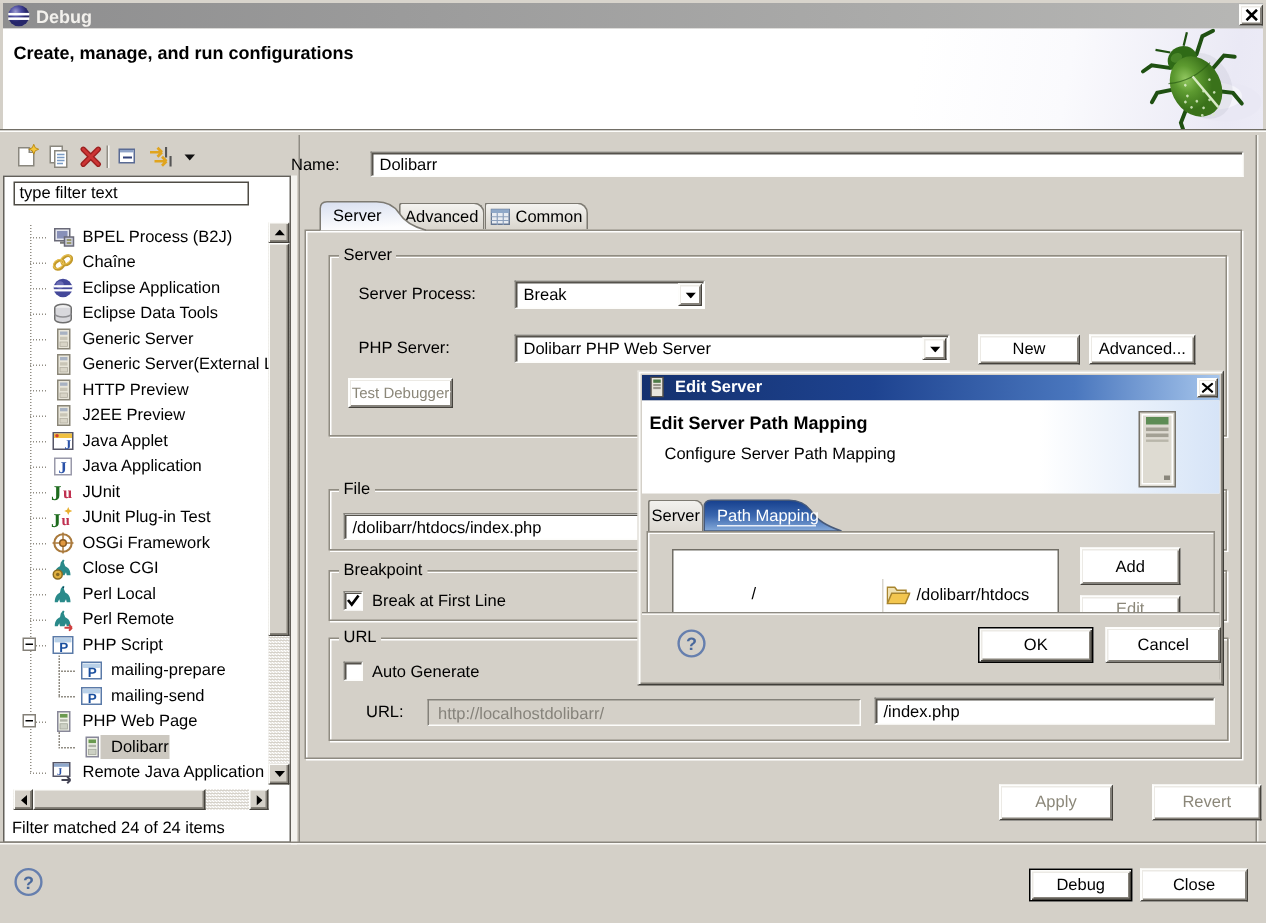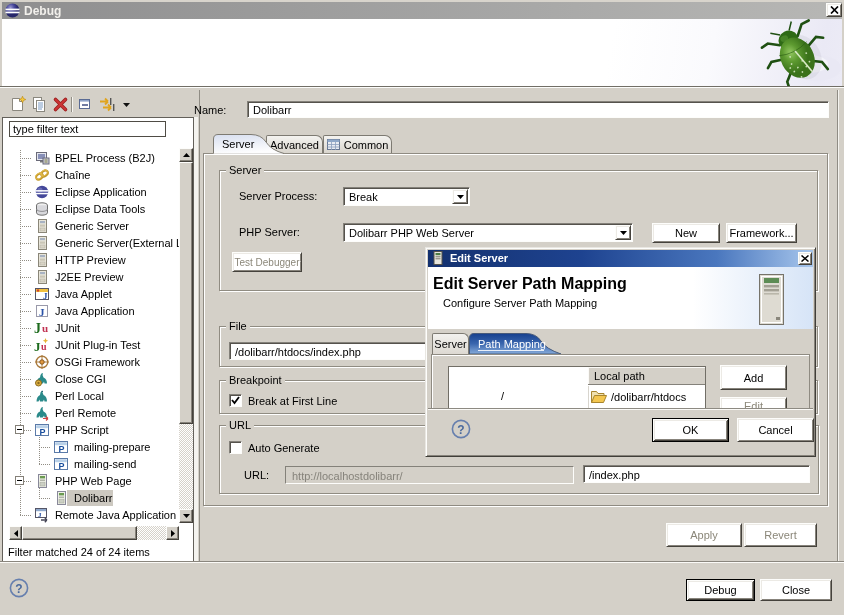--- a/index.html
+++ b/index.html
@@ -39,20 +39,21 @@
   </svg>
   <span style="position:absolute;left:22px;top:2px;font-weight:bold;font-size:12px;color:#f2f0ec">Debug</span>
 </div>
 <div class="btn" style="left:826px;top:3px;width:16px;height:14px">
   <svg width="9" height="8" viewBox="0 0 9 8">
       <path d="M1 0.5l7 7M8 0.5l-7 7" stroke="#000" stroke-width="1.7"></path>
     </svg>
 </div>
 
 <div class="a" style="left:2px;top:19px;width:840px;height:67px;background:linear-gradient(100deg,#ffffff 72%,#fafafd 84%,#eae9f5 97%,#ecebf6 100%)">
+  <span style="position:absolute;left:7px;top:9px;font-weight:bold;font-size:12px">Create, manage, and run configurations</span>
   <svg class="a" style="left:748px;top:0px" width="92" height="67" viewBox="0 0 92 67">
     <defs>
         <radialGradient id="bgrad" cx="38%" cy="32%">
           <stop offset="0" stop-color="#93c861"></stop>
           <stop offset="0.45" stop-color="#5d9a30"></stop>
           <stop offset="1" stop-color="#3a721a"></stop>
         </radialGradient>
       </defs>
     <ellipse cx="66" cy="49" rx="25" ry="13" fill="#e9e8f4"></ellipse>
     <ellipse cx="60" cy="45" rx="18" ry="9" fill="#f4f4fa"></ellipse>
@@ -366,21 +367,21 @@
   </div>
 <span class="lbl" style="left:239px;top:226px">PHP Server:</span>
 <div class="sunk" style="left:343px;top:223px;width:290px;height:19px"></div>
 <span class="lbl" style="left:349px;top:227px">Dolibarr PHP Web Server</span>
 <div class="btn" style="left:615px;top:225px;width:16px;height:15px">
     <svg width="7" height="4" viewBox="0 0 7 4">
       <path d="M0 0h7L3.5 4z" fill="#000"></path>
     </svg>
   </div>
 <div class="btn" style="left:652px;top:223px;width:68px;height:20px">New</div>
-<div class="btn" style="left:726px;top:223px;width:71px;height:20px">Framework...</div>
+<div class="btn" style="left:726px;top:223px;width:71px;height:20px">Advanced...</div>
 <div class="btn dis" style="left:232px;top:252px;width:70px;height:20px;white-space:nowrap;font-size:10px">Test Debugger</div>
 
 <div class="grp" style="left:219px;top:326px;width:599px;height:41px">
     <span class="leg">File</span>
   </div>
 <div class="sunk" style="left:229px;top:342px;width:579px;height:18px"></div>
 <span class="lbl" style="left:235px;top:346px">/dolibarr/htdocs/index.php</span>
 
 <div class="grp" style="left:219px;top:380px;width:599px;height:34px">
     <span class="leg">Breakpoint</span>
@@ -396,21 +397,21 @@
   </div>
 <div class="cb" style="left:229px;top:441px"></div>
 <span class="lbl" style="left:248px;top:442px">Auto Generate</span>
 <span class="lbl" style="left:244px;top:469px">URL:</span>
 <div class="a" style="left:285px;top:466px;width:289px;height:18px;background:#d4d0c8;border:1px solid;border-color:#84817a #fdfdfb #fdfdfb #84817a"></div>
 <span class="lbl" style="left:292px;top:470px;color:#86837b">http://localhostdolibarr/</span>
 <div class="sunk" style="left:583px;top:465px;width:227px;height:18px"></div>
 <span class="lbl" style="left:589px;top:469px">/index.php</span>
 
 <div class="btn dis" style="left:666px;top:523px;width:76px;height:24px">Apply</div>
-<div class="btn dis" style="left:744px;top:523px;width:73px;height:24px">Revert</div>
+<div class="btn dis" style="left:768px;top:523px;width:73px;height:24px">Revert</div>
 
 <div class="a" style="left:0;top:561px;width:844px;height:1px;background:#8a867e"></div>
 <div class="a" style="left:0;top:562px;width:844px;height:1px;background:#fbfaf7"></div>
 
 <svg class="a" style="left:9px;top:578px" width="20" height="20" viewBox="0 0 20 20">
     <circle cx="10" cy="10" r="8.6" fill="none" stroke="#667fae" stroke-width="1.6"></circle>
     <text x="10" y="14.5" text-anchor="middle" font-size="12" font-weight="bold" fill="#4a699c" font-family="Liberation Sans">?</text>
   </svg>
 <div class="btn def" style="left:686px;top:579px;width:69px;height:22px">Debug</div>
 <div class="btn" style="left:760px;top:579px;width:72px;height:22px">Close</div>
@@ -425,21 +426,21 @@
       </svg>
     <span style="position:absolute;left:22px;top:2px;font-weight:bold;font-size:11px;color:#fff">Edit Server</span>
     <div class="btn" style="left:370px;top:2px;width:14px;height:13px">
         <svg width="8" height="7" viewBox="0 0 8 7">
           <path d="M0.5 0.5l7 6M7.5 0.5l-7 6" stroke="#000" stroke-width="1.5"></path>
         </svg>
       </div>
   </div>
   <div class="a" style="left:2px;top:19px;width:385px;height:62px;background:#fff">
     <div class="a" style="right:0;top:0;width:120px;height:62px;background:linear-gradient(90deg,rgba(214,228,247,0),#d6e4f7)"></div>
-    <span style="position:absolute;left:5px;top:8px;font-weight:bold;font-size:16px">Edit Server Path Mapping</span>
+    <span style="position:absolute;left:5px;top:8px;font-weight:bold;font-size:12px">Edit Server Path Mapping</span>
     <span style="position:absolute;left:15px;top:30px;font-size:11px">Configure Server Path Mapping</span>
     <svg class="a" style="left:329px;top:6px" width="30" height="54" viewBox="0 0 30 54">
       <rect x="2.5" y="1.5" width="24" height="50" fill="#dedbd2" stroke="#76736a"></rect>
       <rect x="4.5" y="3.5" width="20" height="46" fill="none" stroke="#fff" stroke-width="1"></rect>
       <rect x="7" y="5" width="15" height="5" fill="#5d8c55"></rect>
       <rect x="7" y="12" width="15" height="2.4" fill="#a3a094"></rect>
       <rect x="7" y="16" width="15" height="2.4" fill="#a3a094"></rect>
       <rect x="7" y="20" width="15" height="1.6" fill="#b9b6aa"></rect>
       <rect x="19" y="44" width="4" height="3" fill="#8a877c"></rect>
     </svg>
@@ -455,23 +456,20 @@
         </linearGradient>
       </defs>
     <path d="M3.5 22 V6 Q3.5 1.5 8 1.5 L60 1.5 Q70 1.5 75 9 Q80 17 95 22 Z" fill="url(#bt)" stroke="#475a7a"></path>
   </svg>
   <span class="lbl" style="left:52px;top:90px;color:#fff">Path Mapping</span>
   <div class="a" style="left:52px;top:102px;width:66px;height:1px;background:#e8eef8"></div>
 
   <div class="a" style="left:5px;top:106px;width:379px;height:55px;border:1px solid #8f8b82;box-shadow:inset 1px 1px 0 #fff"></div>
 
   <div class="a" style="left:22px;top:118px;width:258px;height:43px;background:#fff;border:1px solid #716e66">
-    <div class="a" style="left:139px;top:0;width:117px;height:18px;background:#d4d0c8;border-bottom:1px solid #84817a;box-shadow:inset 1px 1px 0 #fbfaf7">
-        <span class="lbl" style="left:6px;top:3px">Local path</span>
-      </div>
     <div class="a" style="left:139px;top:19px;width:1px;height:24px;background:#d8d5ce"></div>
     <span class="lbl" style="left:52px;top:23px">/</span>
     <svg class="a" style="left:142px;top:23px" width="16" height="13" viewBox="0 0 16 13">
         <path d="M0.5 12.5 V1.5 h5l1.5 2h6v2" fill="#f0e1b0" stroke="#a8852e"></path>
         <path d="M0.5 12.5 L3.5 5.5 h12 l-3 7z" fill="#f3c64f" stroke="#a8852e"></path>
       </svg>
     <span class="lbl" style="left:162px;top:24px">/dolibarr/htdocs</span>
   </div>
 
   <div class="btn" style="left:294px;top:117px;width:67px;height:25px">Add</div>

